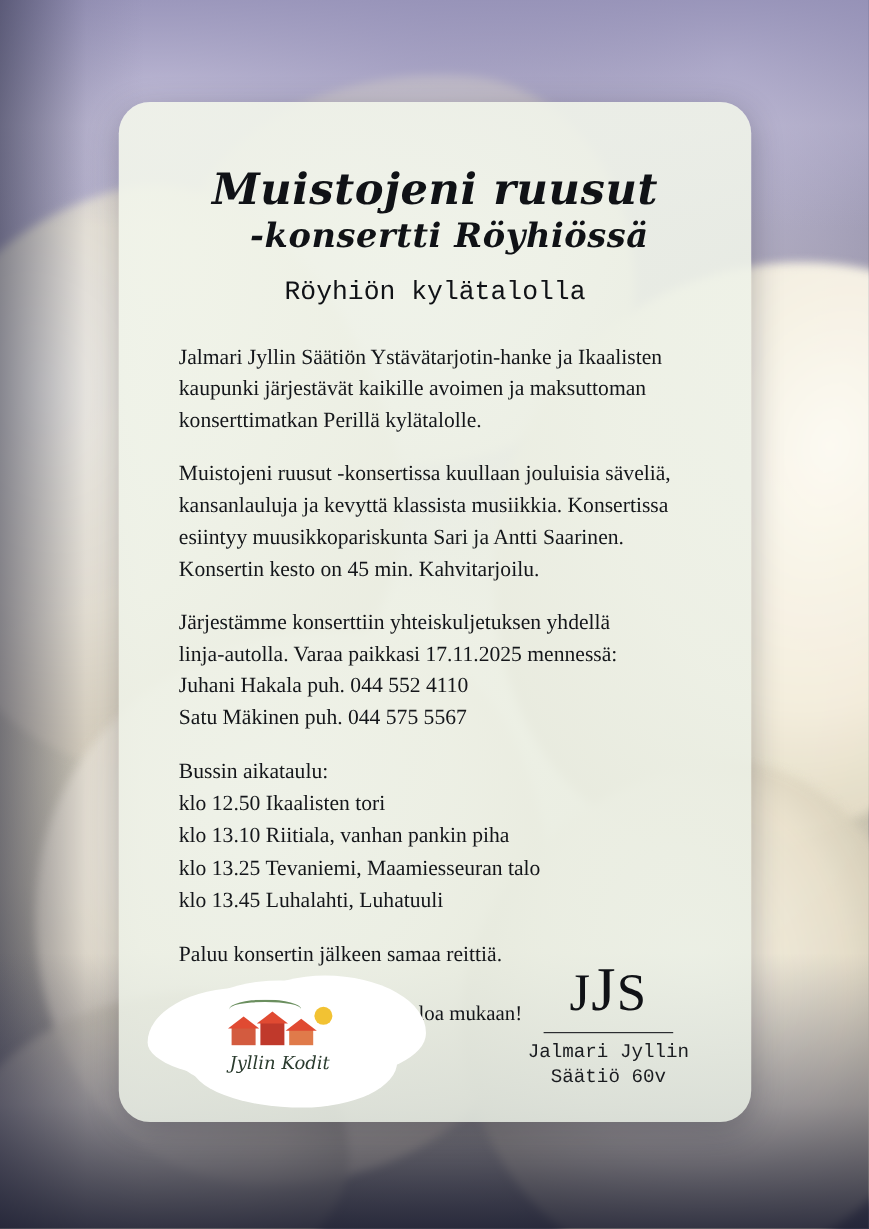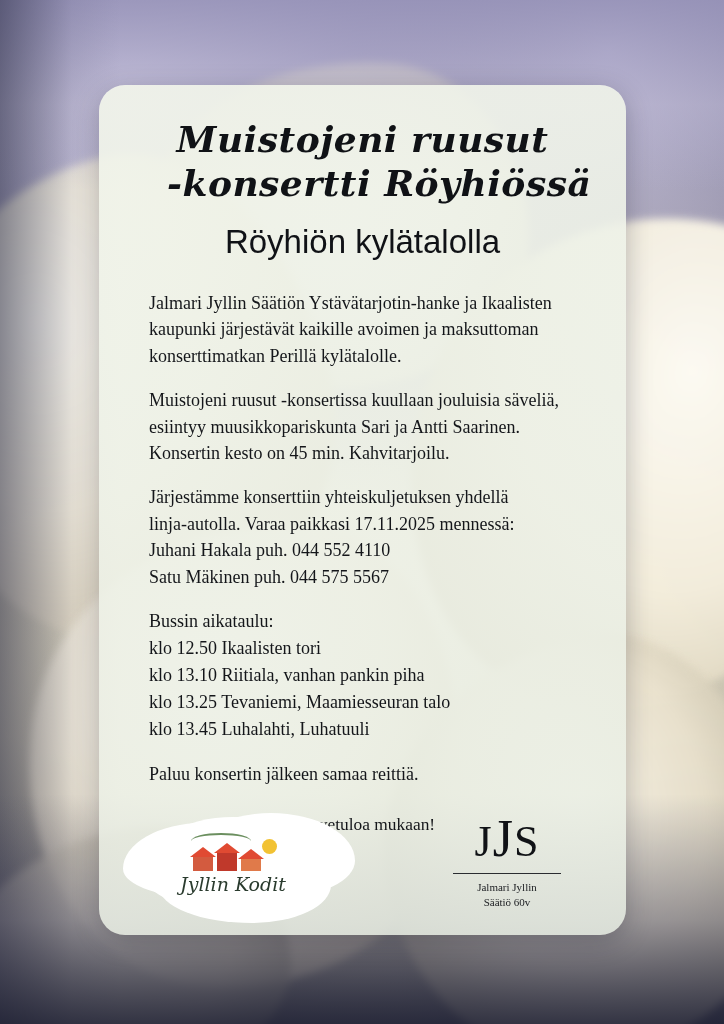--- a/index.html
+++ b/index.html
@@ -88,43 +88,43 @@
     position: relative;
     width: 100%;
     height: 100%;
     padding: 0 44px;
     box-sizing: border-box;
     color: #14161a;
   }
 
   
   .title-block {
-    padding-top: 31px;
+    padding-top: 50px;
     text-align: center;
   }
   .title-line {
     font-family: "DejaVu Serif", serif;
     font-style: italic;
     font-weight: bold;
     font-size: 37px;
     line-height: 1.28;
     letter-spacing: 0.5px;
     color: #101216;
     white-space: nowrap;
   }
   .title-line.l1 { font-size: 36px; }
-  .title-line.l2 { font-size: 36px; margin-top: -2px; margin-left: 24px; }
+  .title-line.l2 { font-size: 28px; margin-top: -2px; margin-left: 24px; }
 
   .subtitle-block {
     text-align: center;
     margin-top: 14px;
   }
   .subtitle-line {
-    font-family: Liberation Sans, sans-serif;
-    font-size: 33px;
+    font-family: Liberation Mono, monospace;
+    font-size: 22px;
     line-height: 1.32;
     color: #101216;
   }
 
   
   .body-block {
     margin-top: 26px;
     padding-left: 6px;
   }
   .para {
@@ -174,21 +174,21 @@
       -30px -4px 0 -10px #ffffff,
       12px 14px 0 -4px #ffffff;
   }
   .cloud-label {
     position: absolute;
     left: 0; right: 0;
     bottom: 18px;
     text-align: center;
     font-family: "DejaVu Serif", serif;
     font-style: italic;
-    font-size: 19px;
+    font-size: 15px;
     color: #2a3b2e;
   }
   .cloud-art {
     position: absolute;
     left: 50%;
     transform: translateX(-50%);
     top: 20px;
     width: 92px;
     height: 34px;
   }
@@ -239,22 +239,22 @@
     line-height: 1;
   }
   .jjs-mark .big { font-size: 52px; }
   .jjs-rule {
     width: 108px;
     height: 1px;
     background: #2a2c30;
     margin: 8px auto 6px auto;
   }
   .jjs-sub {
-    font-family: Liberation Serif, serif;
-    font-size: 11px;
+    font-family: Liberation Mono, monospace;
+    font-size: 16px;
     line-height: 1.3;
     color: #1a1c20;
   }
 </style>
 </head>
 <body>
 
 <div class="poster-root">
 
   <div class="bg-base"></div>
@@ -283,20 +283,21 @@
       <div class="body-block">
 
         <p class="para">
           <span class="line">Jalmari Jyllin Säätiön Ystävätarjotin-hanke ja Ikaalisten</span>
           <span class="line">kaupunki järjestävät kaikille avoimen ja maksuttoman</span>
           <span class="line">konserttimatkan Perillä kylätalolle.</span>
         </p>
 
         <p class="para">
           <span class="line">Muistojeni ruusut -konsertissa kuullaan jouluisia säveliä,</span>
+          <span class="line">kansanlauluja ja kevyttä klassista musiikkia. Konsertissa</span>
           <span class="line">esiintyy muusikkopariskunta Sari ja Antti Saarinen.</span>
           <span class="line">Konsertin kesto on 45 min. Kahvitarjoilu.</span>
         </p>
 
         <p class="para">
           <span class="line">Järjestämme konserttiin yhteiskuljetuksen yhdellä</span>
           <span class="line">linja-autolla. Varaa paikkasi 17.11.2025 mennessä:</span>
           <span class="line">Juhani Hakala  puh. 044 552 4110</span>
           <span class="line">Satu Mäkinen puh. 044 575 5567</span>
         </p>

